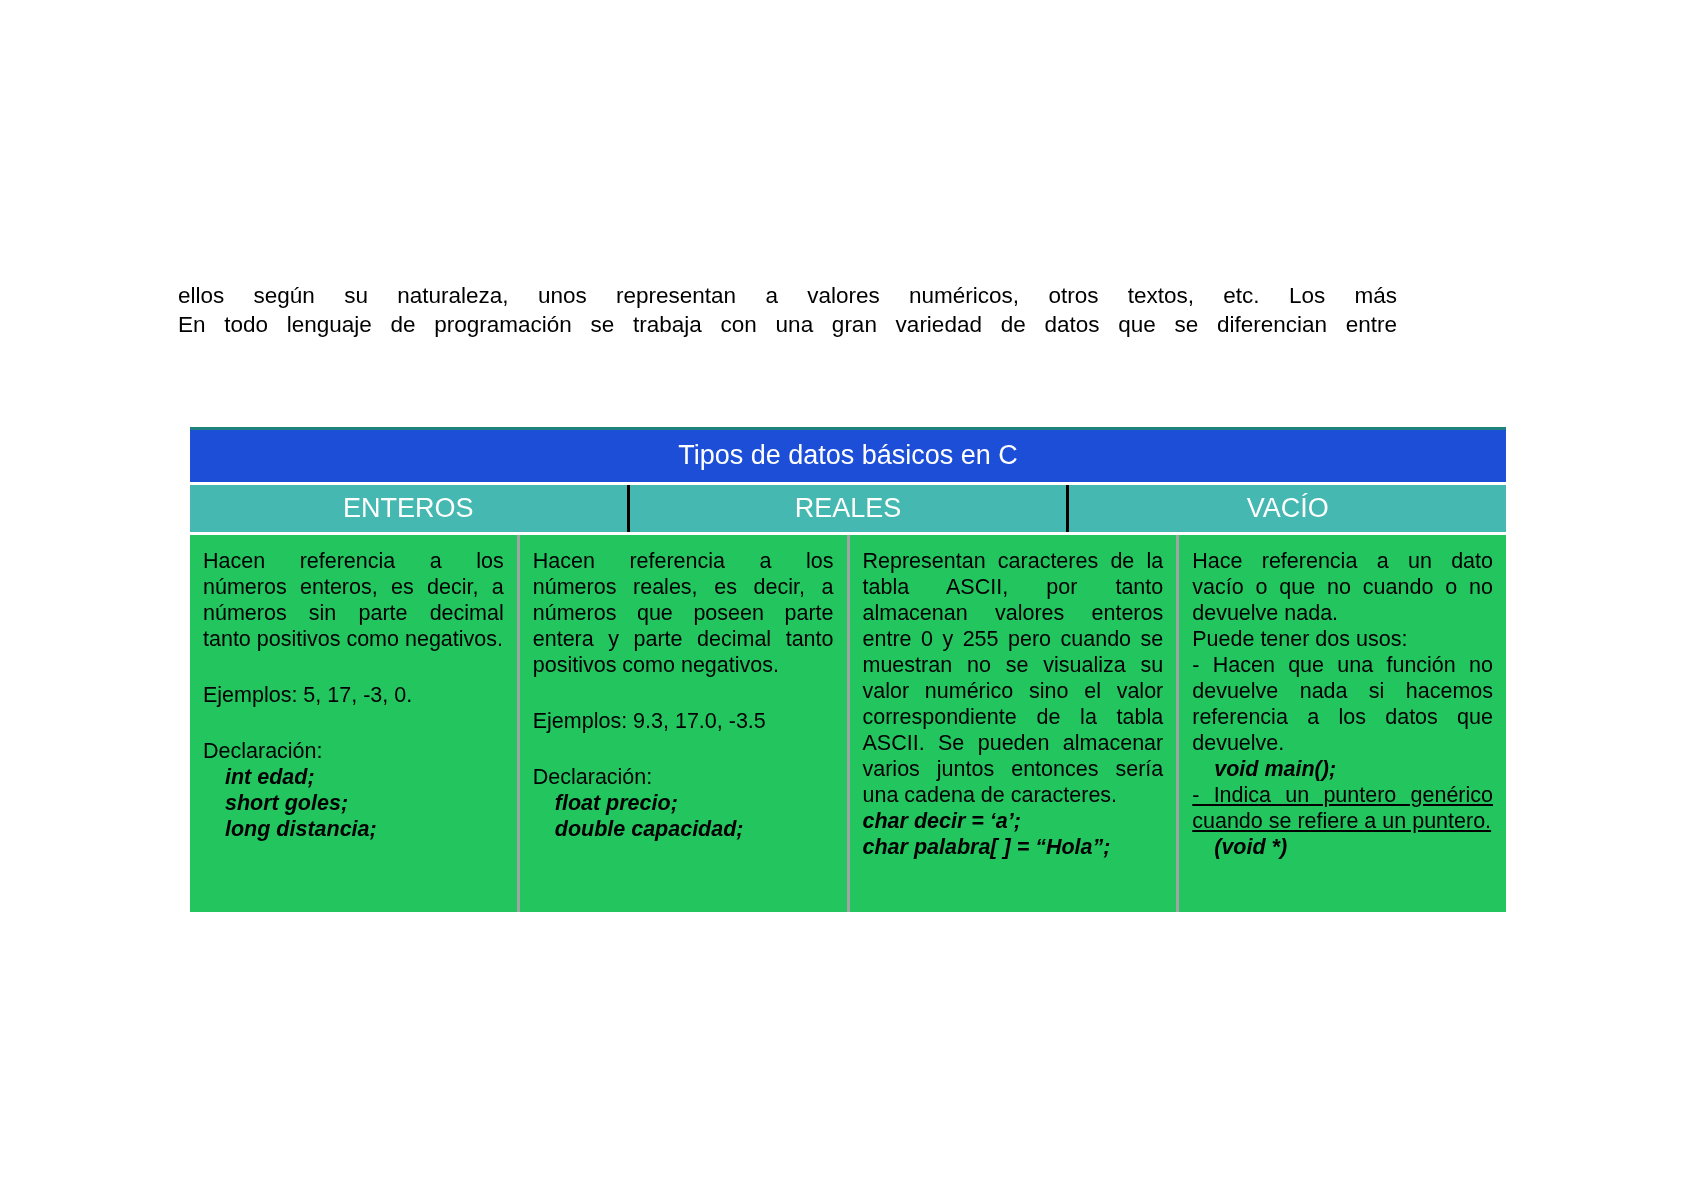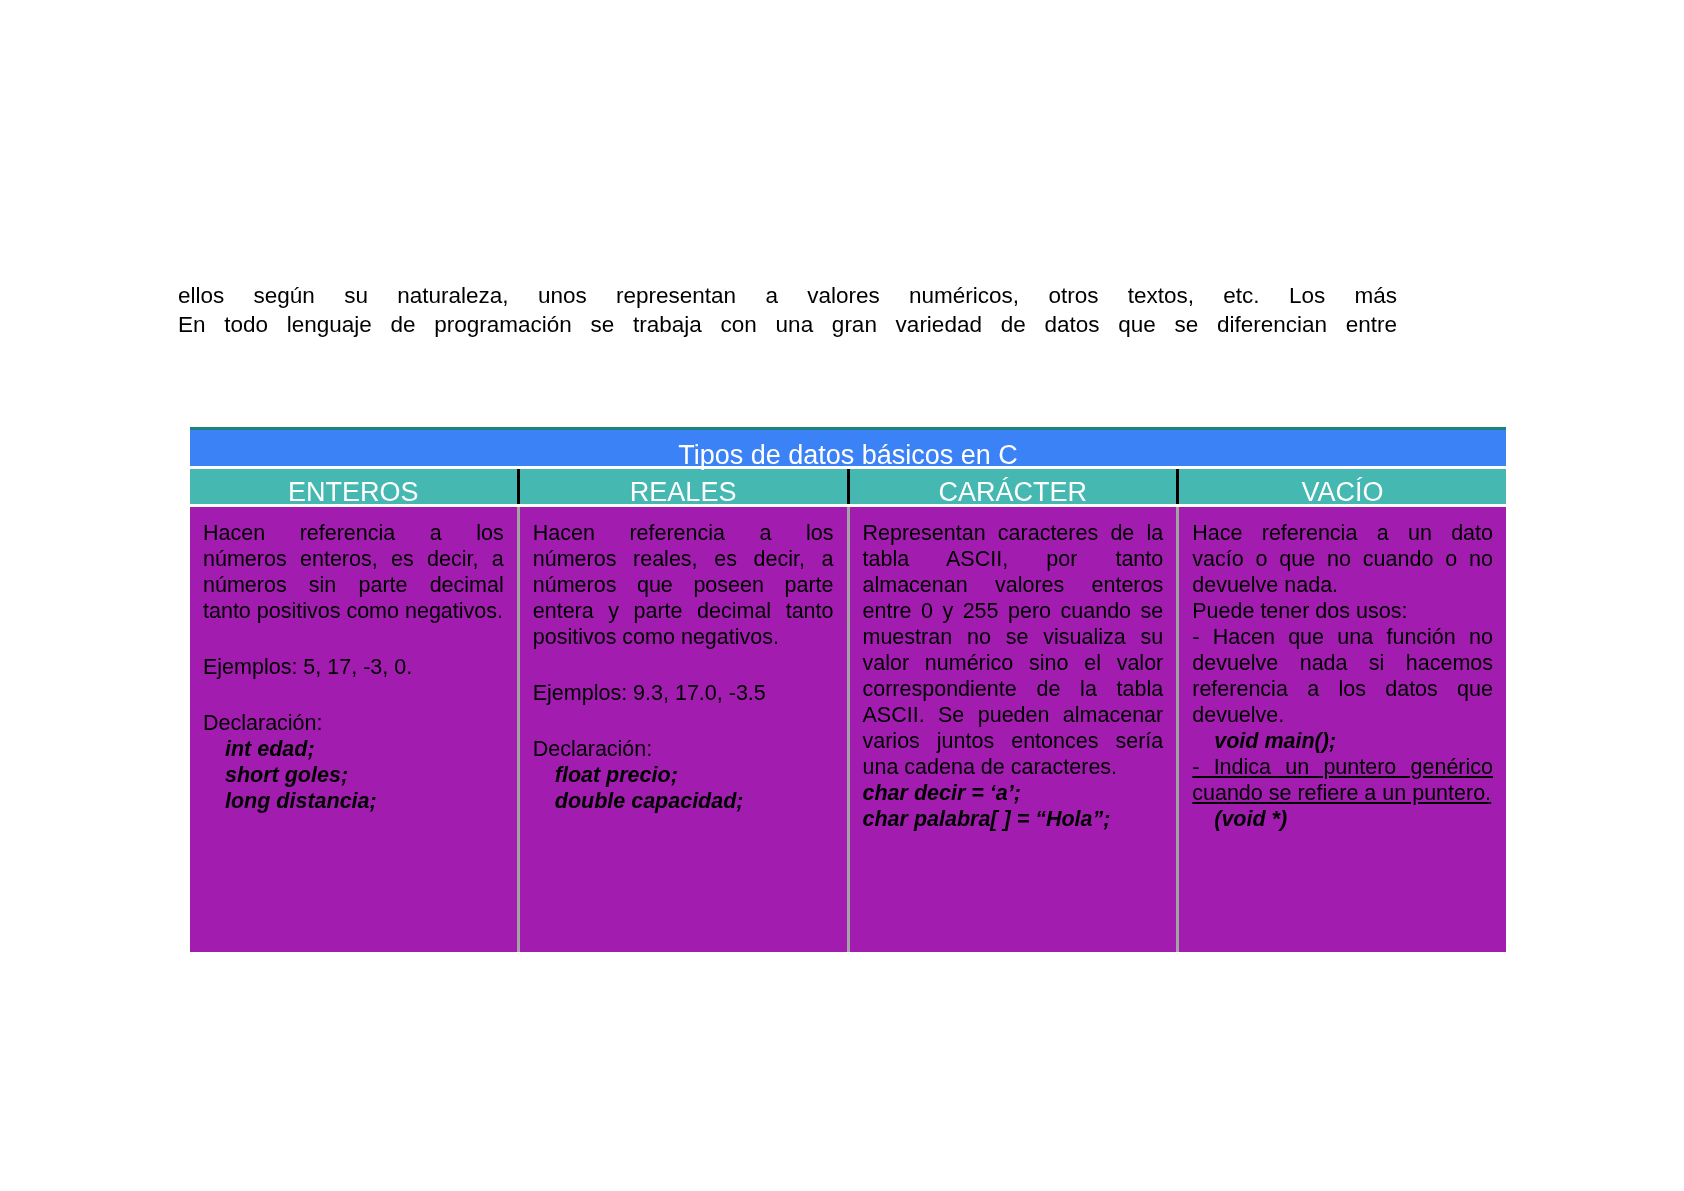--- a/index.html
+++ b/index.html
@@ -27,50 +27,50 @@
   .intro .lline { text-align: left; }
 
   .dtable {
     position: absolute;
     left: 190px;
     top: 427px;
     width: 1316px;
   }
   .title-bar {
     box-sizing: border-box;
-    height: 39px;
-    background: #3b82f6;
+    height: 55px;
+    background: #1d4ed8;
     border-top: 3px solid #1f837d;
     color: #ffffff;
     font-size: 27px;
     line-height: 51px;
     text-align: center;
   }
   .header-row {
     display: flex;
     box-sizing: border-box;
-    height: 38px;
+    height: 50px;
     background: #46b8b2;
     border-top: 3px solid #ffffff;
     justify-content: flex-end;
   }
   .hcell {
     flex: 1 1 0;
     color: #ffffff;
     font-size: 27px;
     line-height: 46px;
     text-align: center;
     overflow: hidden;
   }
   .hcell + .hcell { border-left: 3px solid #000000; }
   .body-row {
     display: flex;
     box-sizing: border-box;
-    height: 448px;
-    background: #a21caf;
+    height: 380px;
+    background: #22c55e;
     border-top: 3px solid #ffffff;
   }
   .bcell {
     flex: 1 1 0;
     box-sizing: border-box;
     padding: 13px 13px 0 13px;
     font-size: 21.5px;
     line-height: 26px;
     overflow: hidden;
   }
@@ -93,21 +93,20 @@
   <div class="jline">En todo lenguaje de programación se trabaja con una gran variedad de datos que se diferencian entre</div>
 </div>
 
 <div class="dtable">
 
   <div class="title-bar">Tipos de datos básicos en C</div>
 
   <div class="header-row">
     <div class="hcell">ENTEROS</div>
     <div class="hcell">REALES</div>
-    <div class="hcell">CARÁCTER</div>
     <div class="hcell">VACÍO</div>
   </div>
 
   <div class="body-row">
 
     <div class="bcell">
       <p class="just">Hacen referencia a los números enteros, es decir, a números sin parte decimal tanto positivos como negativos.</p>
       <p class="gap"></p>
       <p>Ejemplos: 5, 17, -3, 0.</p>
       <p class="gap"></p>

